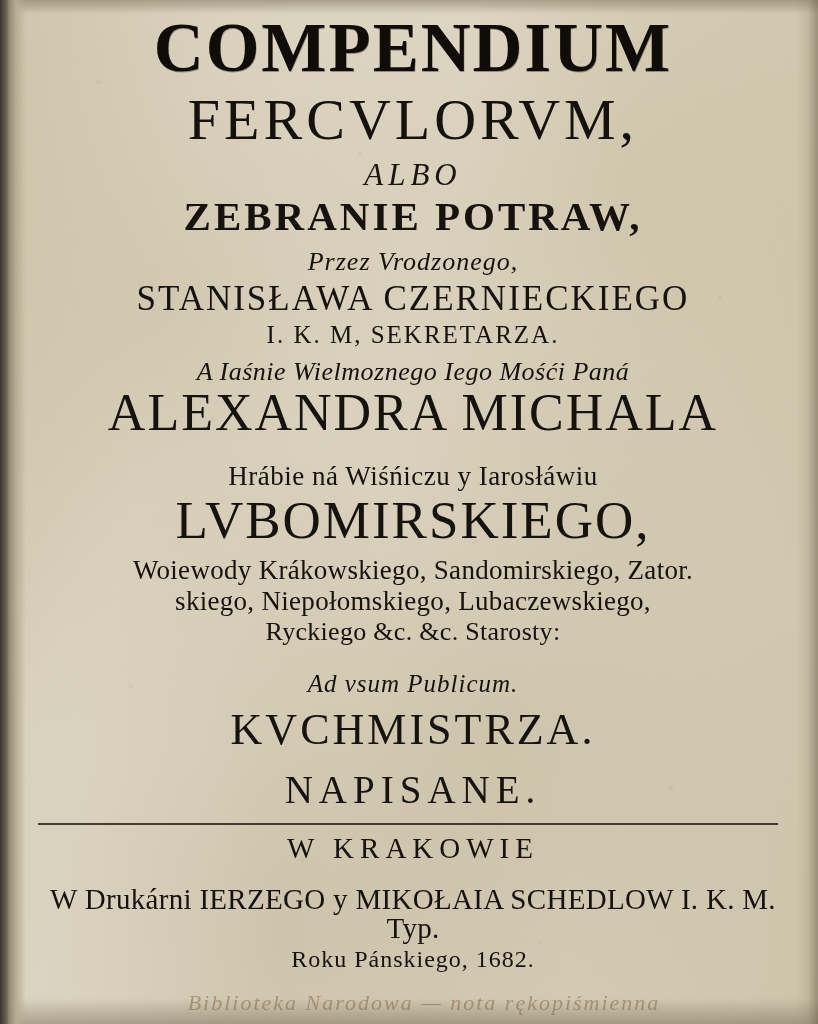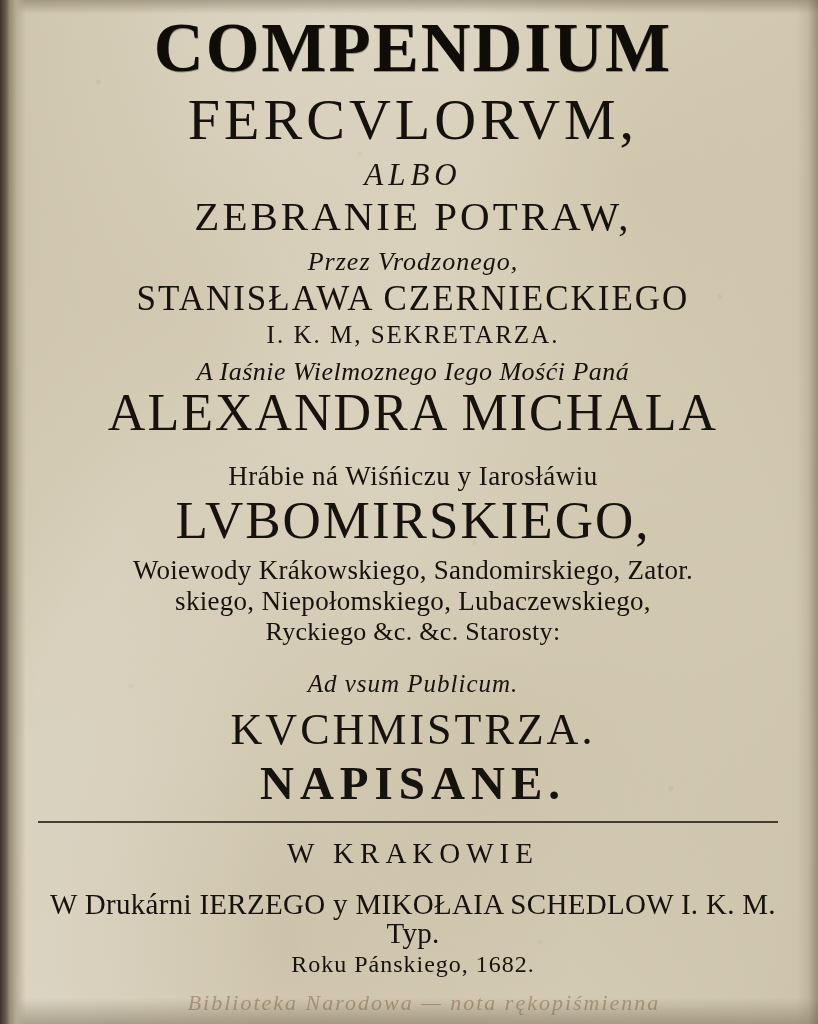--- a/index.html
+++ b/index.html
@@ -106,21 +106,21 @@
     font-style: italic;
     font-size: 31px;
     letter-spacing: 5px;
     margin-top: 10px;
     color: #1a1510;
   }
   .t-sub2 {
     font-size: 41px;
     letter-spacing: 3px;
     margin-top: 6px;
-    font-weight: 400;
+    font-weight: 700;
   }
   .t-ital-sm {
     font-style: italic;
     font-size: 26px;
     letter-spacing: 1px;
     margin-top: 12px;
   }
   .t-author {
     font-size: 35px;
     letter-spacing: 2px;
@@ -172,35 +172,34 @@
     letter-spacing: 3px;
     margin-top: 12px;
   }
   .t-adusum {
     font-style: italic;
     font-size: 25px;
     letter-spacing: 1px;
     margin-top: 26px;
   }
   .t-napisane {
-    font-size: 47px;
+    font-size: 39px;
     letter-spacing: 6px;
-    margin-top: 8px;
-    font-weight: bold;
+    margin-top: 18px;
   }
   .rule {
     height: 2px;
     background: #2a2318;
     margin: 14px 26px 0 16px;
     opacity: 0.85;
   }
   .t-city {
     font-size: 29px;
     letter-spacing: 6px;
-    margin-top: 16px;
+    margin-top: 9px;
   }
   .t-imprint {
     font-size: 29px;
     letter-spacing: 0.3px;
     margin-top: 22px;
   }
   .t-year {
     font-size: 24px;
     letter-spacing: 1px;
     margin-top: 4px;

